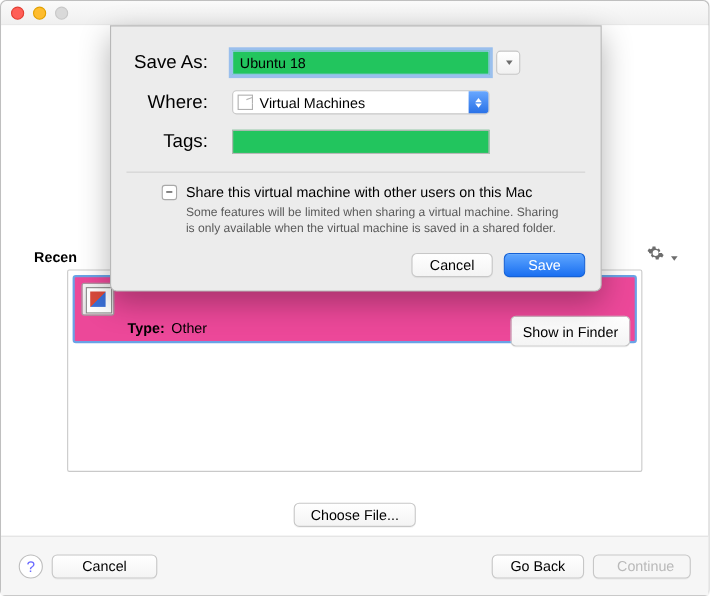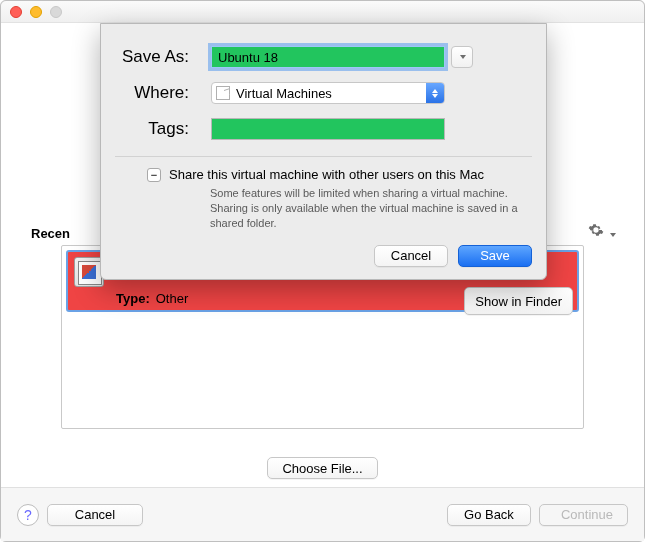--- a/index.html
+++ b/index.html
@@ -61,21 +61,21 @@
       height: 184px;
       background: #fff;
       border: 1px solid #c9c9c9;
       border-radius: 2px;
     }
     .recent-entry {
       border: 2px solid #6aa2e6;
       border-radius: 3px;
       margin: 4px;
       padding-bottom: 4px;
-      background: #ef4444;
+      background: #ec4899;
     }
     .entry-top {
       display: flex;
       align-items: center;
       padding: 5px 6px 2px 6px;
     }
     .vm-icon {
       width: 30px; height: 30px;
       background: linear-gradient(#f3f3f3,#e4e4e4);
       border: 1px solid #a0a0a0;
@@ -309,21 +309,20 @@
       color:#4a4a4a;
     }
     .share-text {
       font-size: 13px;
     }
     .share-detail {
       padding: 4px 28px 0 68px;
       font-size: 11px;
       color: #5a5a5a;
       line-height: 1.35;
-      margin-left: 41px;
     }
     .sheet-buttons {
       display:flex;
       justify-content:flex-end;
       gap: 10px;
       padding: 14px 14px 0 0;
     }
   </style>
 </head>
 <body>

